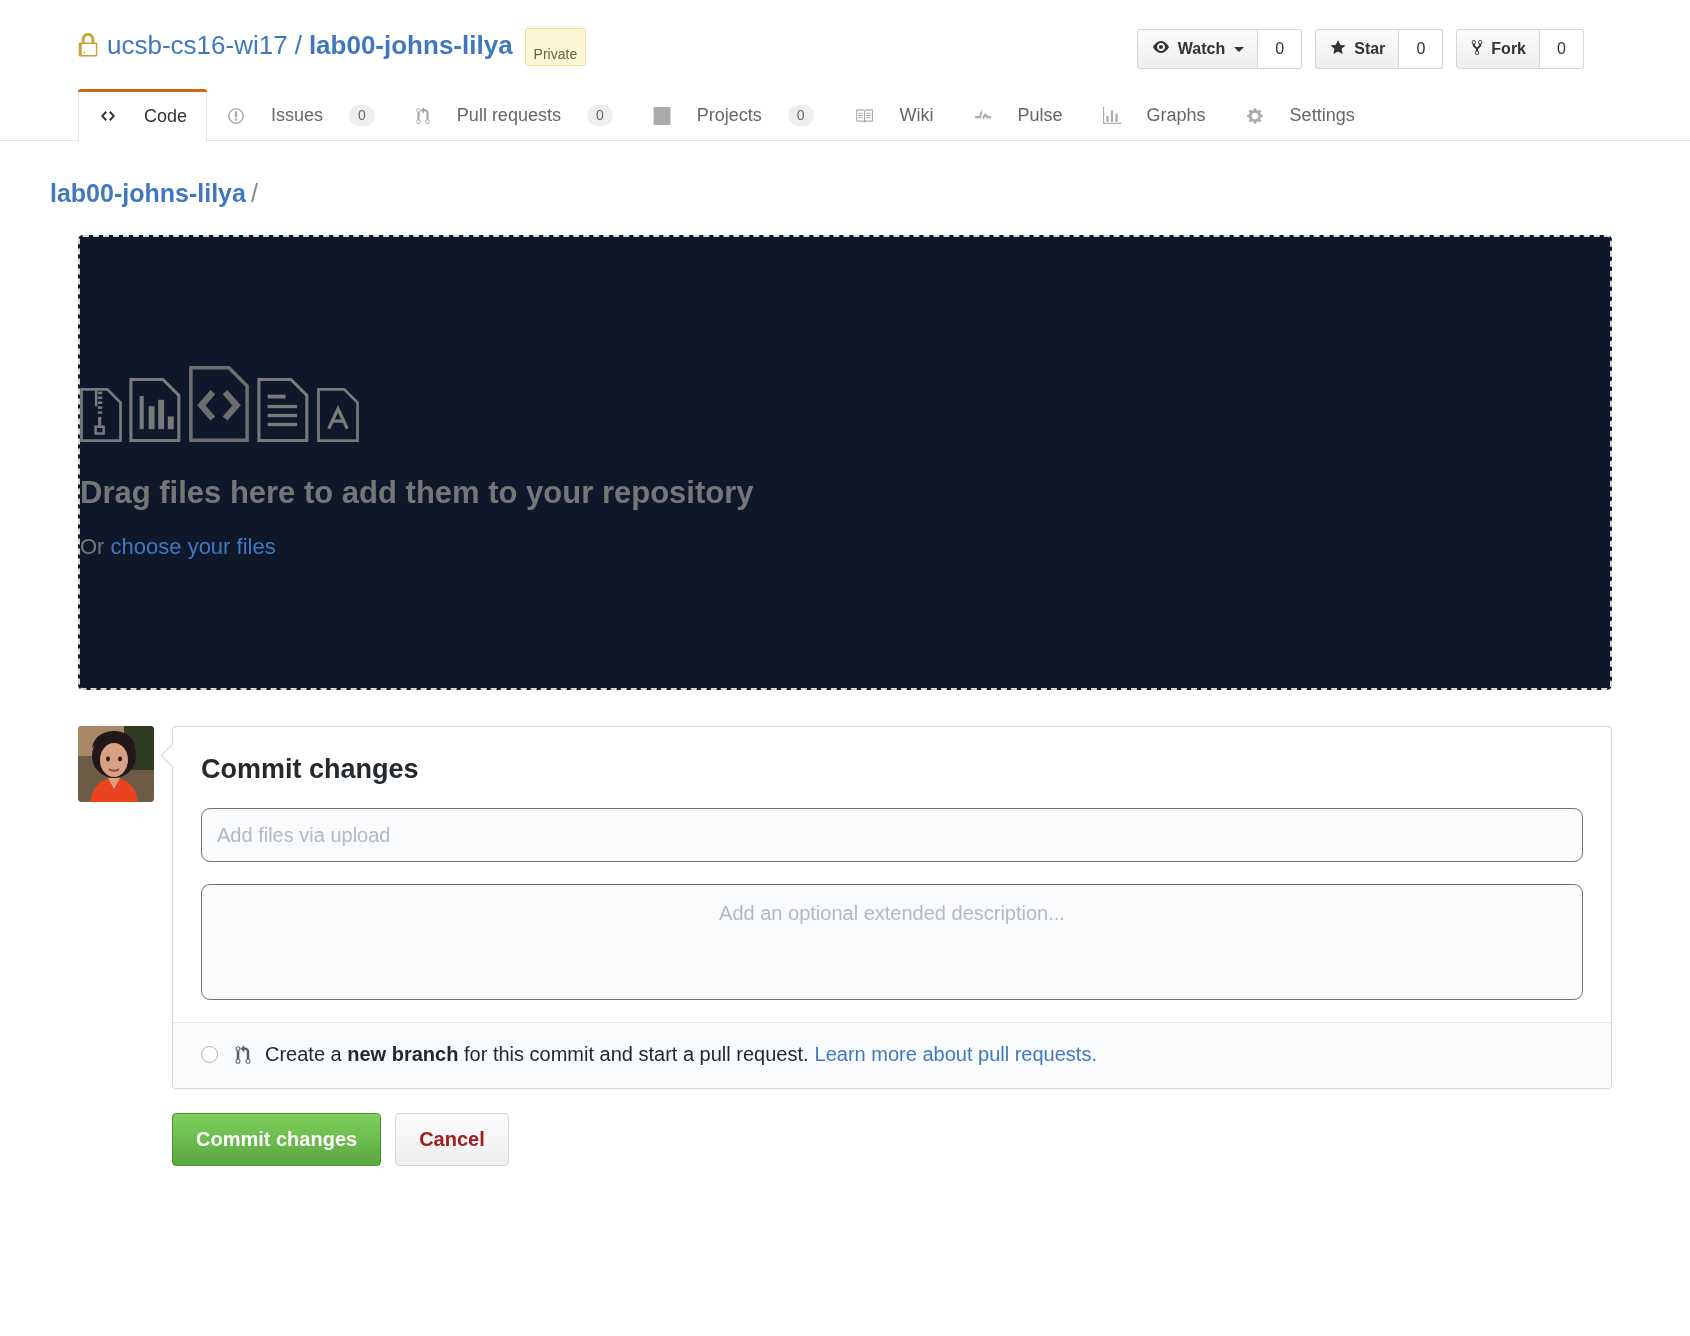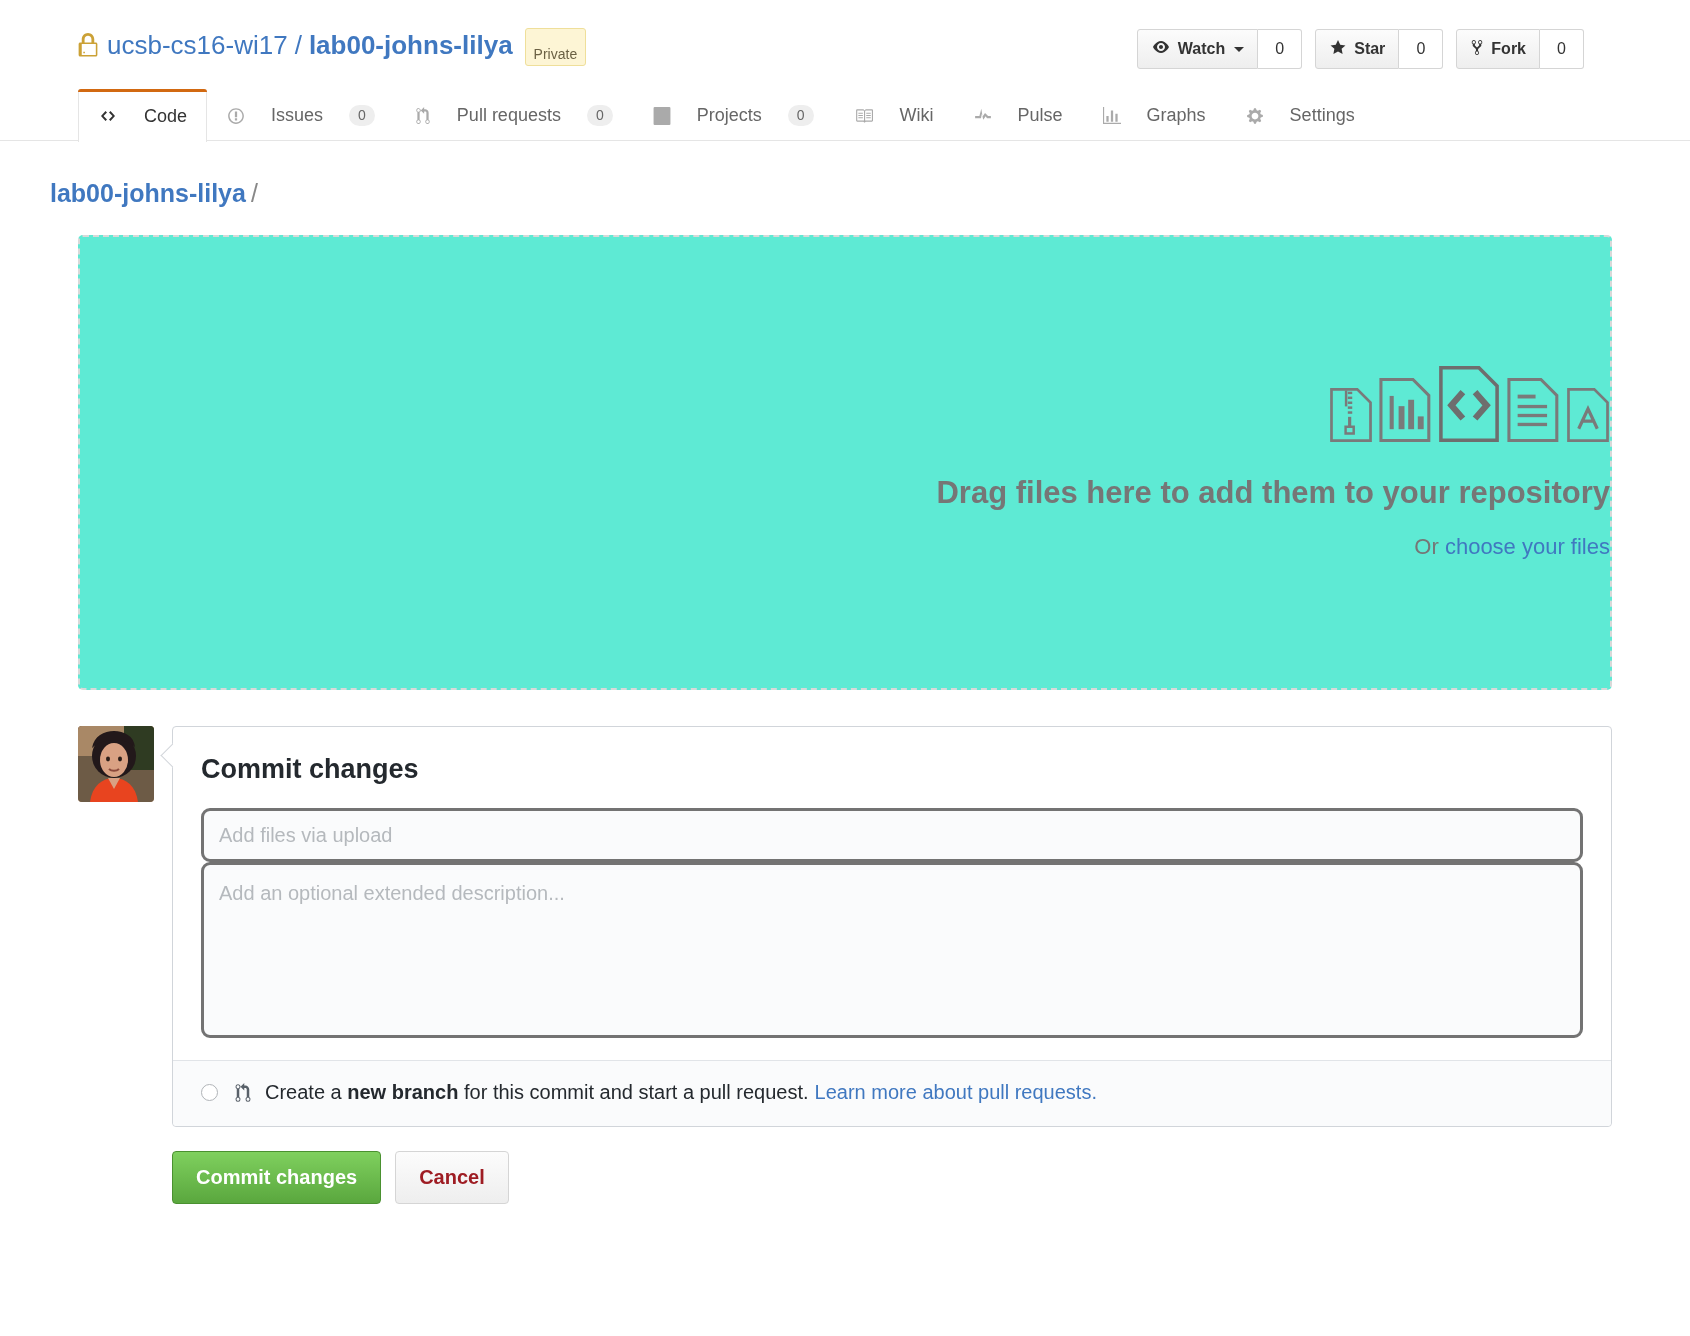--- a/index.html
+++ b/index.html
@@ -115,24 +115,24 @@
     font-size: 25px; font-weight: bold;
   }
   .breadcrumb a { color: #4078c0; text-decoration: none; }
   .breadcrumb .slash { color: #888; font-weight: 300; margin-left: 5px; }
 
   
   .dropzone {
     margin: 27px 78px 0 78px;
     border: 2px dashed #d9d9d9;
     border-radius: 5px;
-    background: #5eead4;
+    background: #0f172a;
     height: 455px;
     display: flex; flex-direction: column;
-    align-items: flex-end; justify-content: center;
+    align-items: flex-start; justify-content: center;
   }
   .file-icons { display: flex; align-items: flex-end; gap: 7px; margin-bottom: 20px; }
   .dz-title {
     font-size: 31px; color: #767676; font-weight: bold;
     margin: 13px 0 0 0;
   }
   .dz-sub { font-size: 22px; color: #767676; margin-top: 23px; }
   .dz-sub a { color: #4078c0; text-decoration: none; }
 
   
@@ -158,33 +158,33 @@
     width: 16px; height: 16px;
     background: #fff;
     border-left: 1px solid #d1d5da;
     border-bottom: 1px solid #d1d5da;
     transform: rotate(45deg);
   }
   .commit-inner { padding: 27px 28px 22px 28px; }
   .commit-heading { font-size: 27px; font-weight: bold; color: #24292e; margin: 0 0 23px 0; }
   .field {
     width: 100%;
-    border: 3px solid #737373;
+    border: 1px solid #737373;
     border-radius: 9px;
     background: #fafbfc;
     font-family: "Liberation Sans", sans-serif;
     font-size: 20px;
     color: #1d4ed8;
     padding: 13px 15px;
     outline: none;
     display: block;
   }
   .field::placeholder { color: #b5b9bd; }
   .field.msg { height: 54px; }
-  .field.desc { height: 176px; margin-top: 0; resize: none; line-height: 1.5; }
+  .field.desc { height: 116px; margin-top: 22px; resize: none; line-height: 1.5; text-align: center; }
 
   .branch-options {
     border-top: 1px solid #e1e4e8;
     background: #fafbfc;
     padding: 20px 28px 22px 28px;
     border-radius: 0 0 4px 4px;
   }
   .radio-row { display: flex; align-items: center; font-size: 20px; color: #24292e; }
   .radio-row + .radio-row { margin-top: 18px; gap: 47px; }
   .radio {

